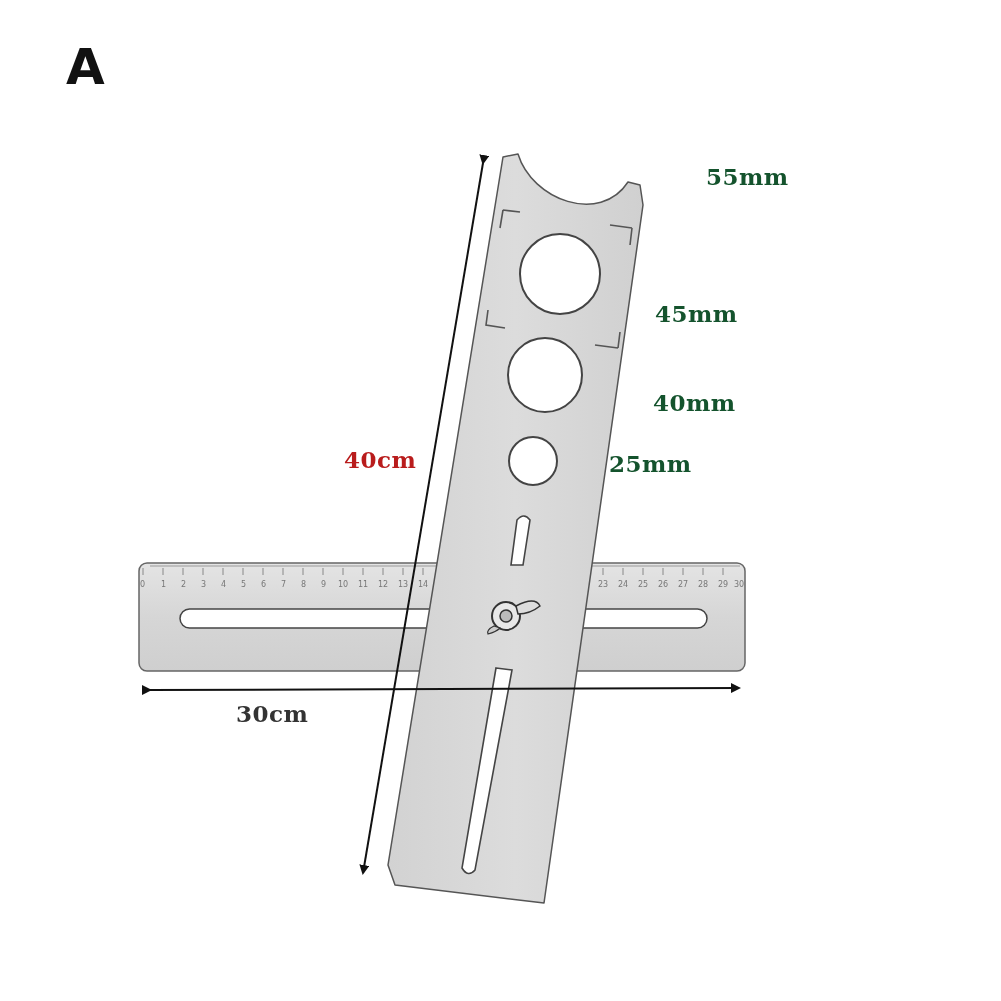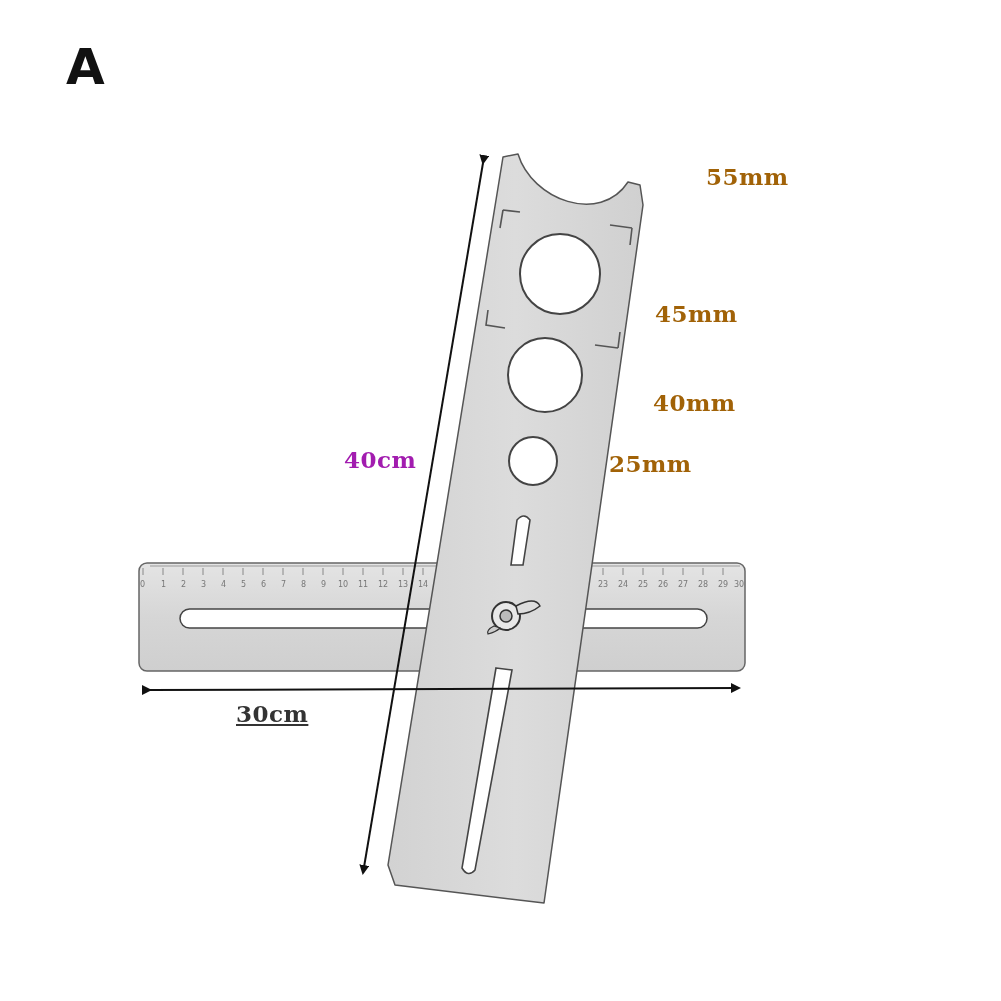--- a/index.html
+++ b/index.html
@@ -1,26 +1,26 @@
 <!DOCTYPE html>
 <html><head>
   <meta charset="utf-8">
   <style>
     html, body { margin: 0; padding: 0; background: #ffffff; }
     body { width: 1001px; height: 1001px; position: relative; overflow: hidden;
            font-family: "DejaVu Serif", "Liberation Serif", serif; }
     .variant-label { position: absolute; left: 66px; top: 42px; font-family: "DejaVu Sans", "Liberation Sans", sans-serif;
                      font-weight: bold; font-size: 50px; color: #111; line-height: 1; }
-    .dim { position: absolute; font-weight: bold; font-size: 23px; color: #a16207; line-height: 1; letter-spacing: 0.5px; }
+    .dim { position: absolute; font-weight: bold; font-size: 23px; color: #14532d; line-height: 1; letter-spacing: 0.5px; }
     .hole-55 { left: 706px; top: 165px; }
     .hole-45 { left: 655px; top: 286px; margin-top: 16px; }
     .hole-40 { left: 653px; top: 391px; }
     .hole-25 { left: 609px; top: 452px; }
-    .len-40 { left: 344px; top: 448px; color: #a21caf; }
-    .len-30 { left: 236px; top: 702px; color: #333; text-decoration: underline; }
+    .len-40 { left: 344px; top: 448px; color: #b91c1c; }
+    .len-30 { left: 236px; top: 702px; color: #333; }
     svg.art { position: absolute; left: 0; top: 0; }
     .tick-label { font-family: "DejaVu Sans", "Liberation Sans", sans-serif; font-size: 8px; fill: #777; }
   </style>
 </head>
 <body>
 
 <svg class="art" width="1001" height="1001" viewBox="0 0 1001 1001">
   <defs>
     <linearGradient id="metalH" x1="0" y1="0" x2="0" y2="1">
       <stop offset="0" stop-color="#e4e4e4"></stop>

